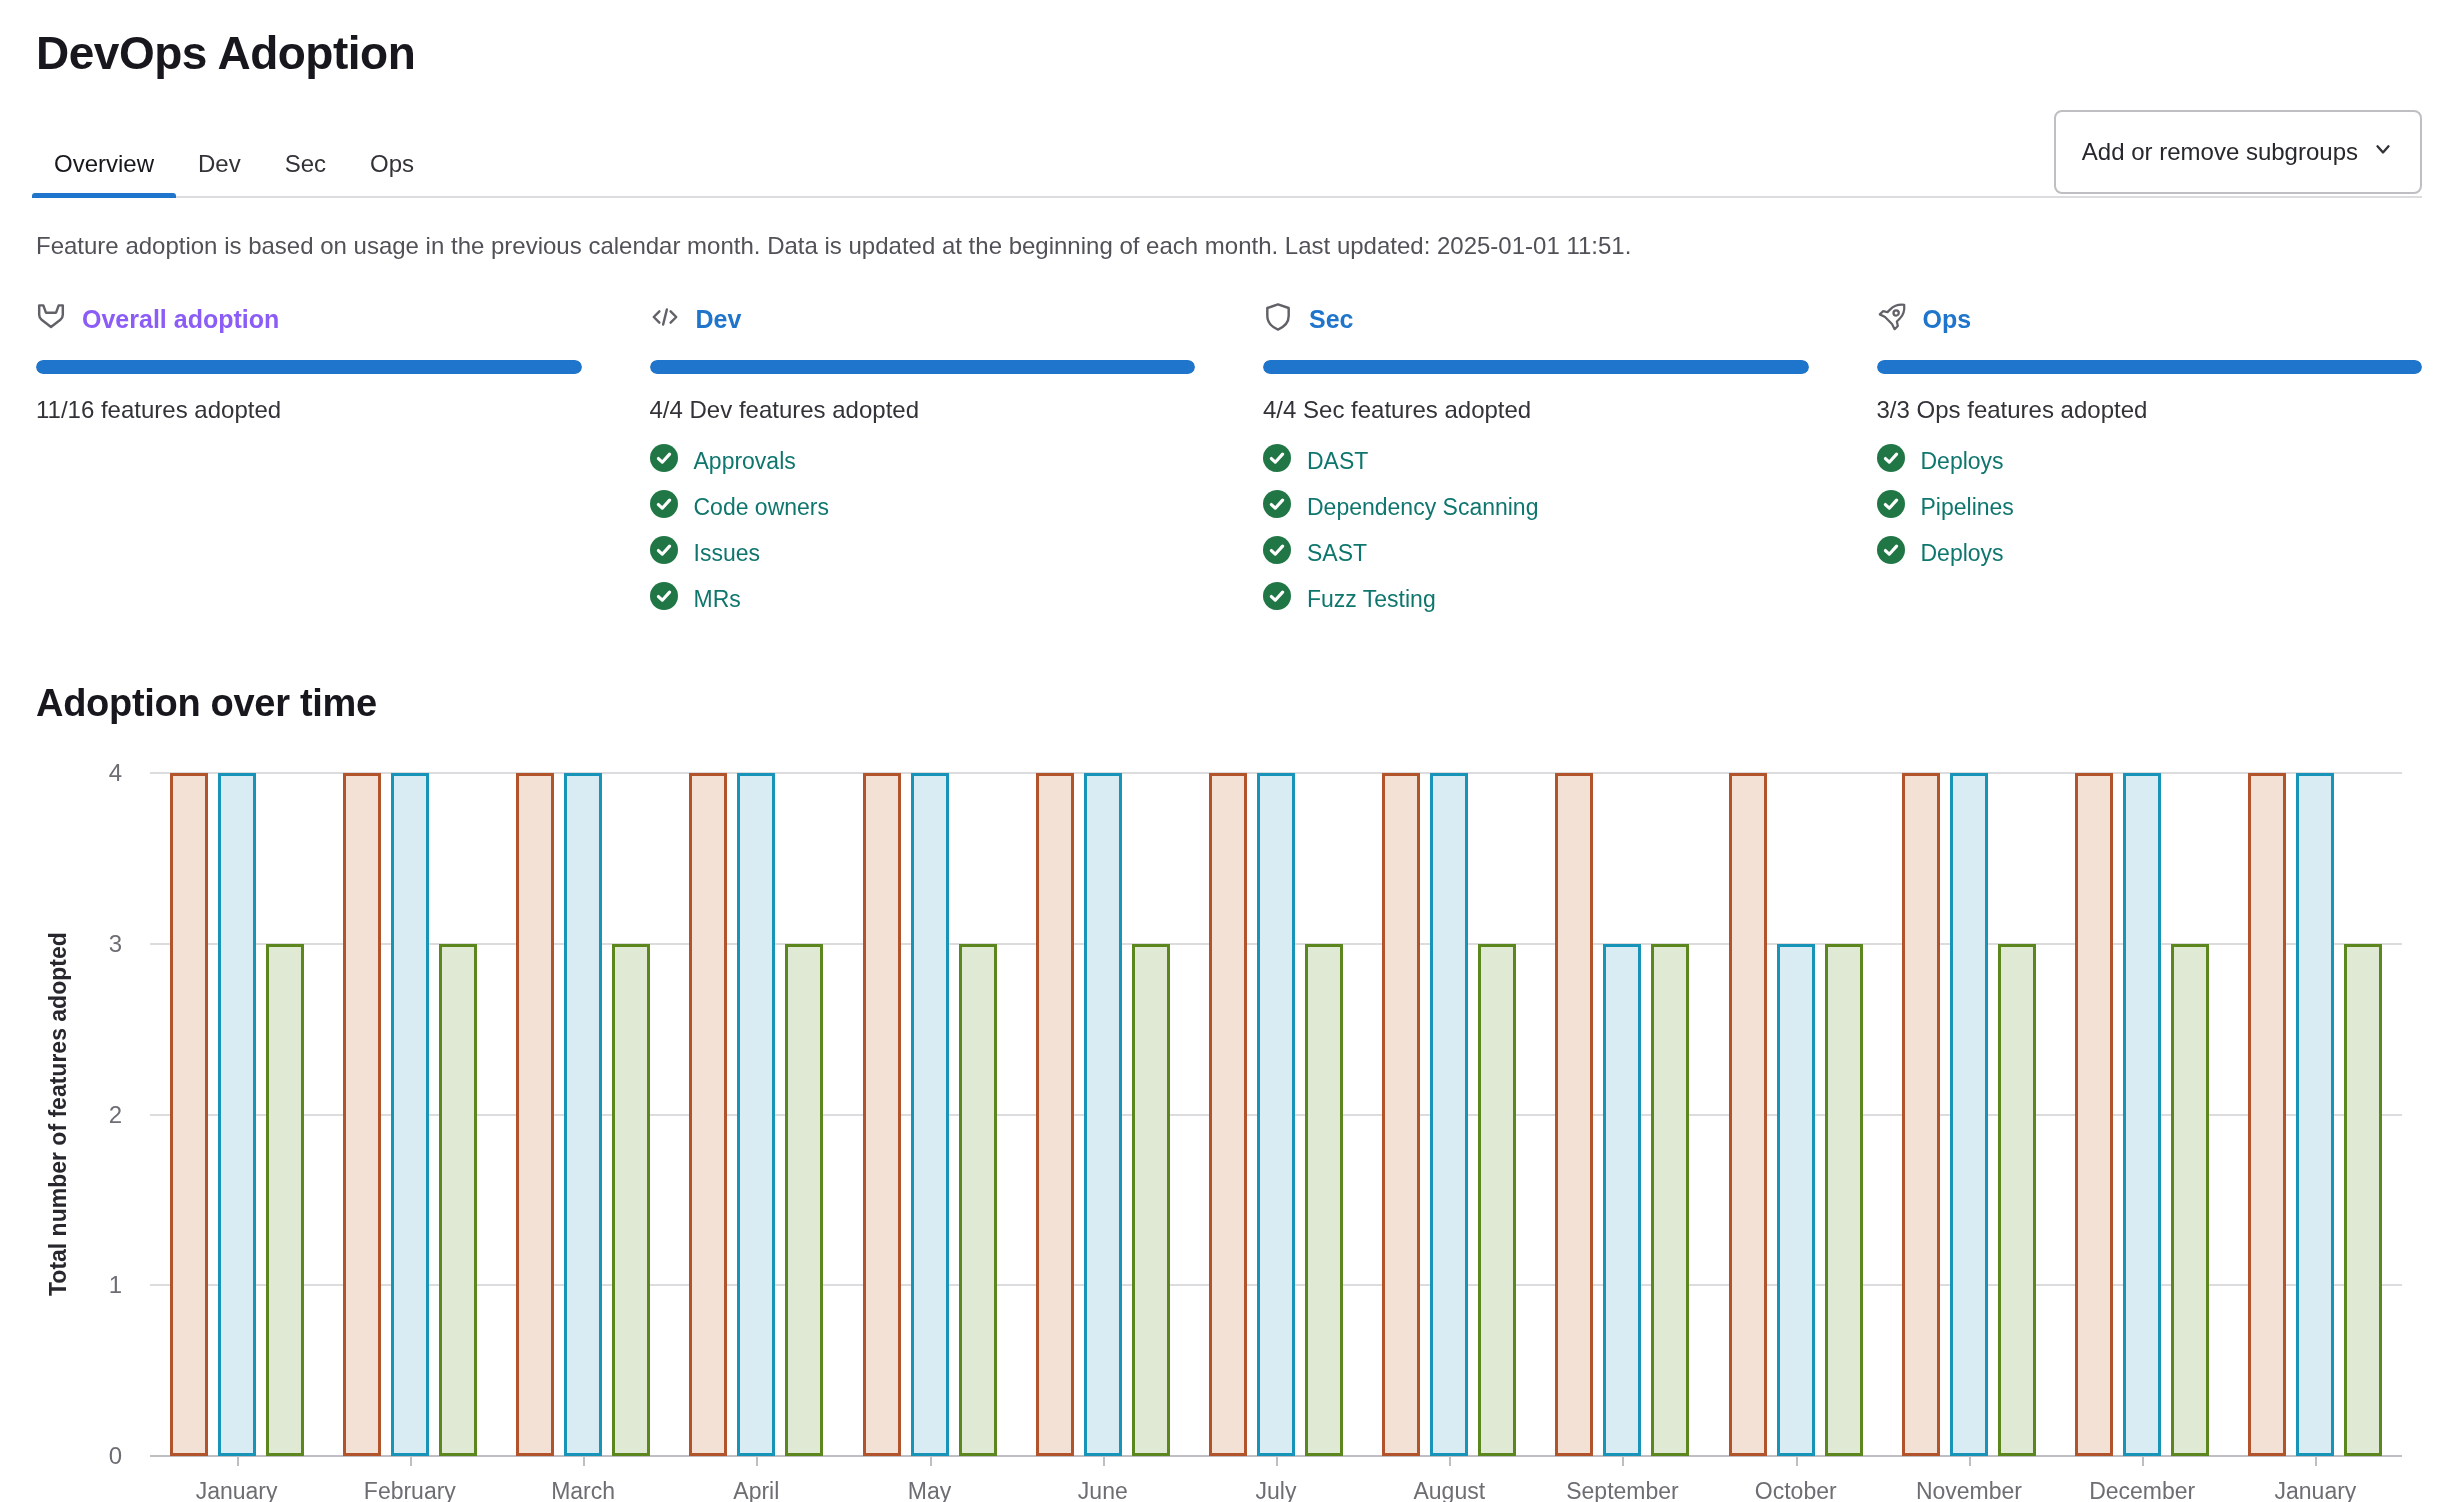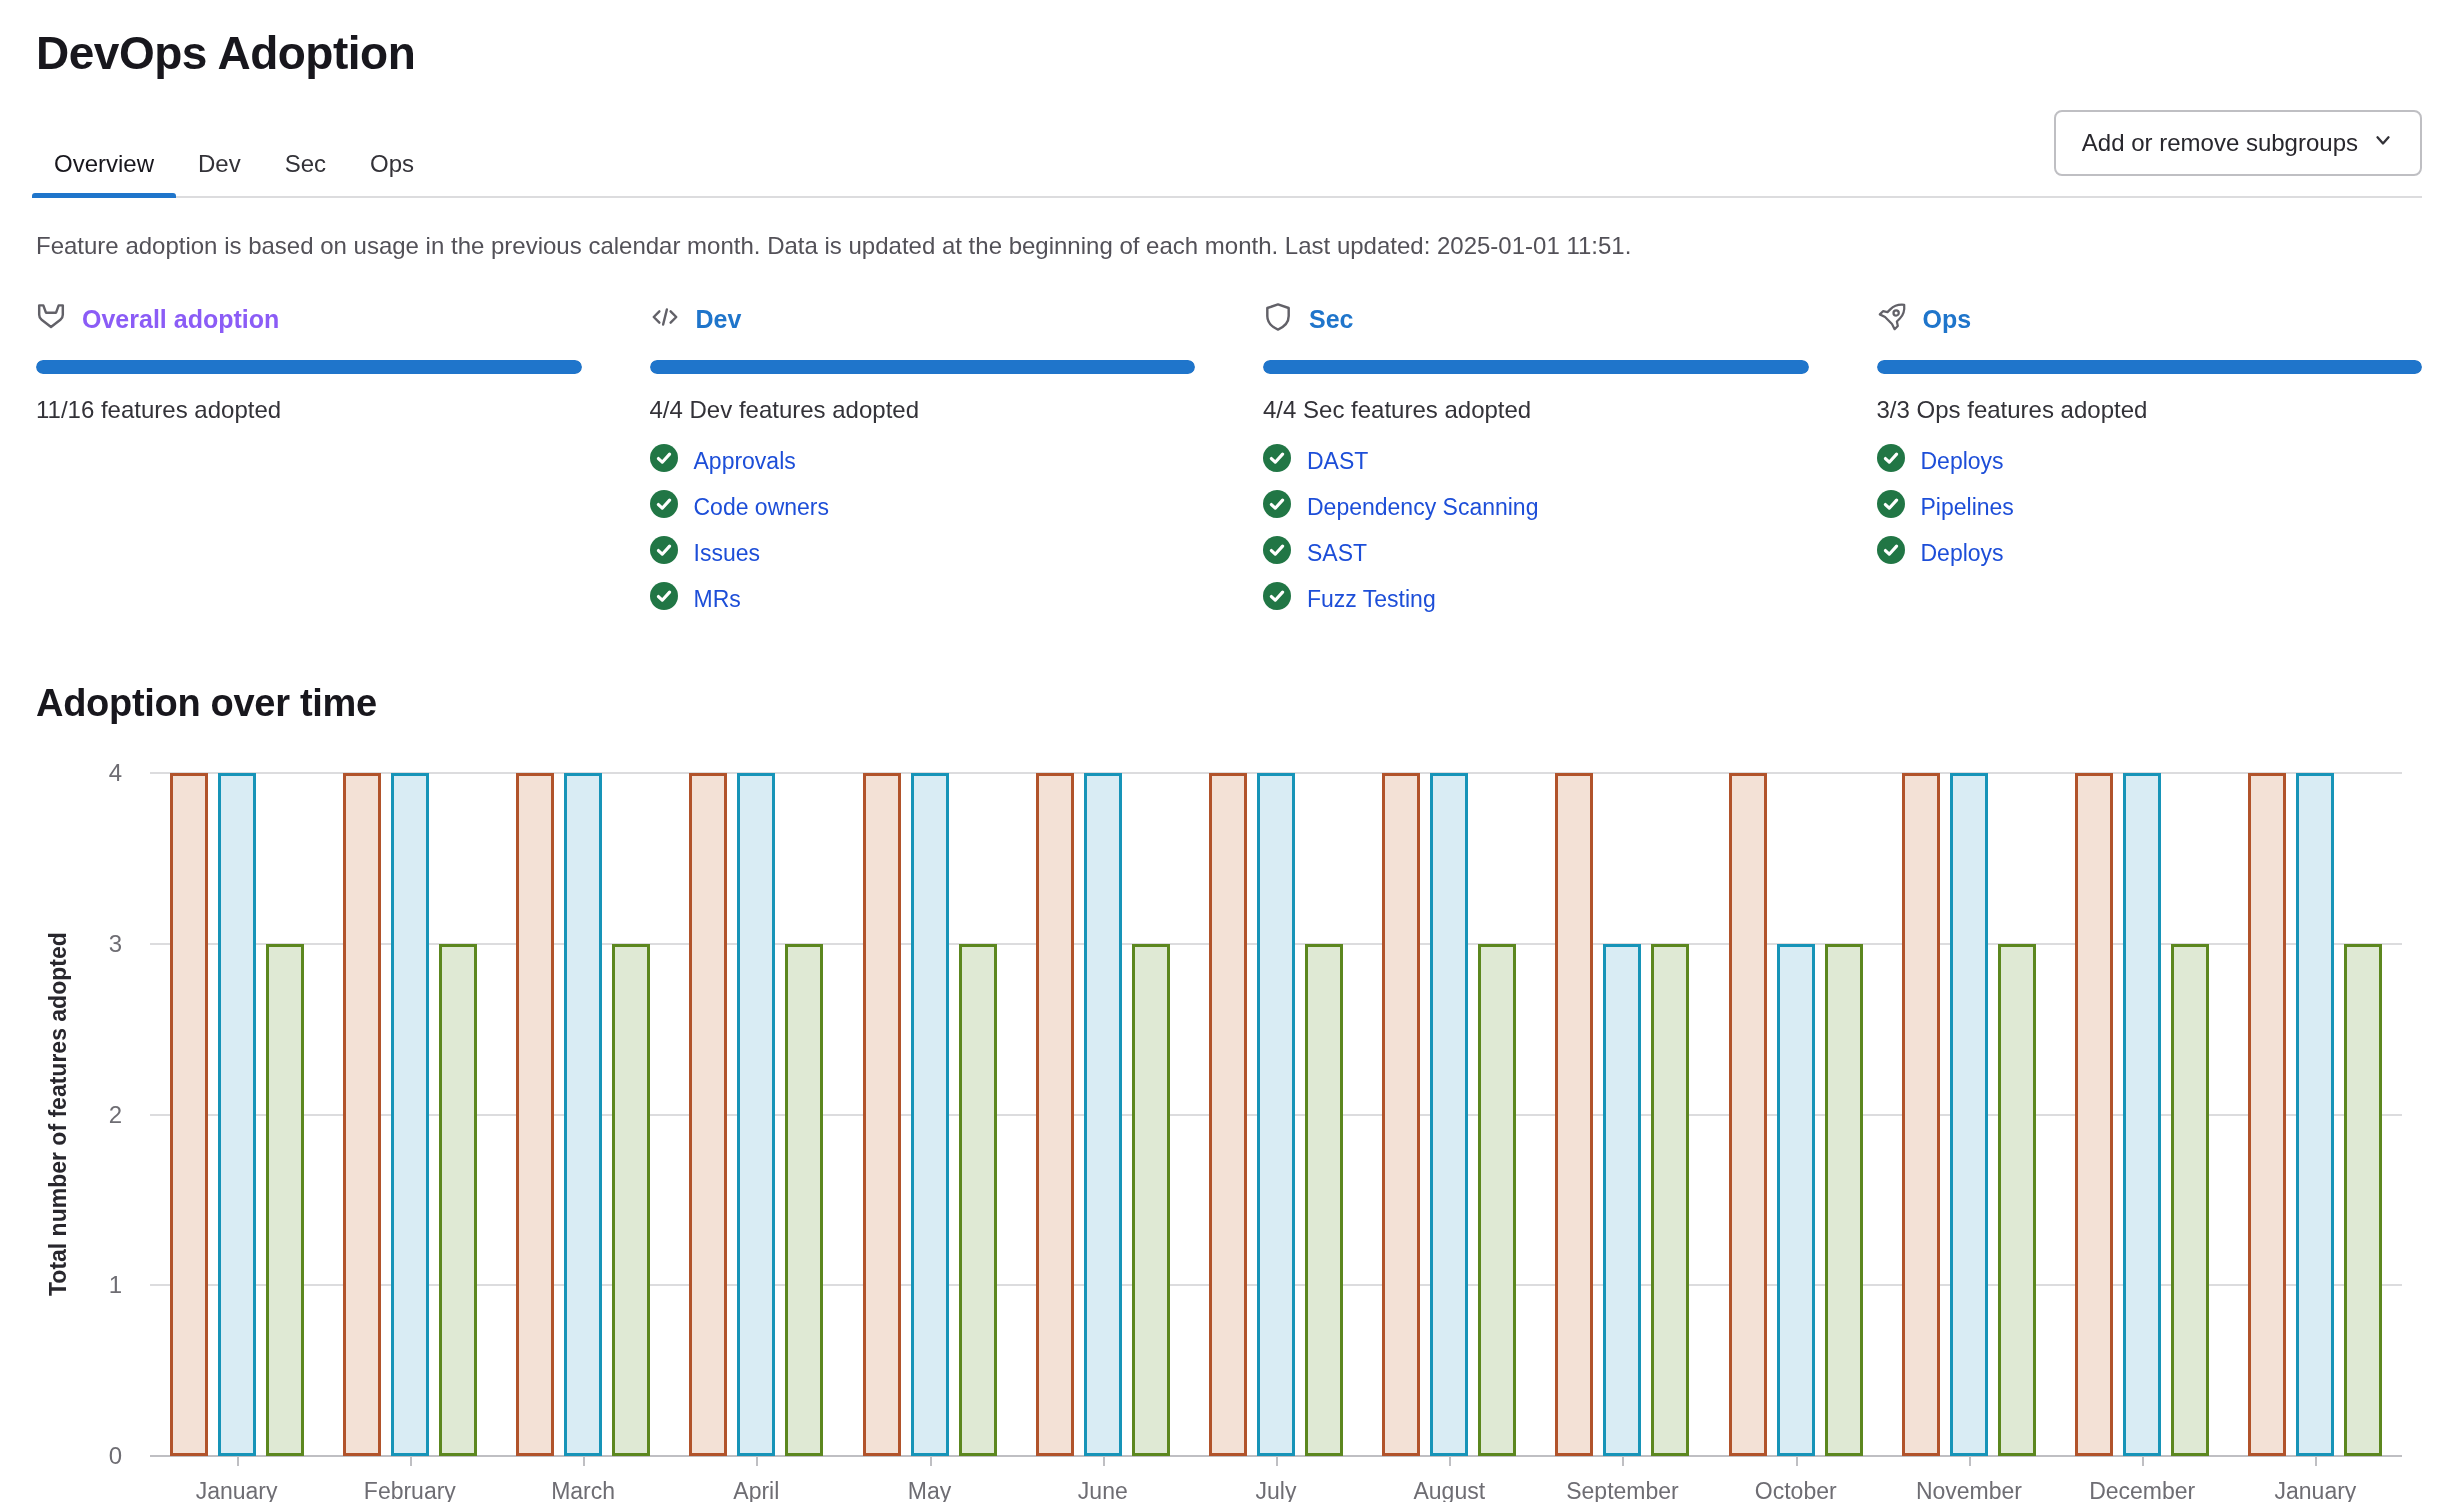--- a/index.html
+++ b/index.html
@@ -13,40 +13,40 @@
 
   h1.page-title { font-size: 46px; font-weight: 700; color: #18171d; margin: 14px 0 0 0; letter-spacing: -0.5px; }
 
   
   .tabbar { position: relative; margin-top: 24px; border-bottom: 2px solid #dcdcde; display: flex; align-items: flex-end; height: 94px; }
   .tabs { display: flex; margin-left: -4px; }
   .tab { padding: 18px 22px; font-size: 24px; color: #333238; cursor: pointer; position: relative; }
   .tab.active { font-weight: 400; color: #18171d; }
   .tab.active::after { content: ""; position: absolute; left: 0; right: 0; bottom: -2px; height: 5px; background: #1f75cb; border-radius: 3px 3px 0 0; }
   .subgroups-btn {
-    position: absolute; right: 0; top: 6px; height: 66px;
+    position: absolute; right: 0; top: 6px; height: 84px;
     display: inline-flex; align-items: center; gap: 14px;
     padding: 0 26px; font-size: 24px; color: #28272d;
     background: #fff; border: 2px solid #bfbfc3; border-radius: 8px;
     font-family: "Liberation Sans", sans-serif; cursor: pointer;
   }
 
   .description { margin: 34px 0 0 0; font-size: 24px; color: #535158; }
 
   
   .cards { margin-top: 42px; display: grid; grid-template-columns: repeat(4, 1fr); column-gap: 68px; }
   .card-header { display: flex; align-items: center; gap: 16px; }
   .card-header svg { flex: 0 0 auto; }
   .card-title { font-size: 25px; font-weight: 700; color: #8b5cf6; }
   .card-title.link { color: #1f75cb; cursor: pointer; }
   .progress { margin-top: 24px; height: 14px; border-radius: 8px; background: #e8e8ea; overflow: hidden; }
   .progress-fill { height: 100%; background: #1f75cb; border-radius: 8px; }
   .card-subtitle { margin-top: 22px; font-size: 24px; color: #333238; }
   .features { margin-top: 20px; display: flex; flex-direction: column; gap: 12px; }
-  .feature { display: flex; align-items: center; gap: 16px; font-size: 23px; color: #1d4ed8; }
+  .feature { display: flex; align-items: center; gap: 16px; font-size: 23px; color: #0f766e; }
 
   
   h2.section-title { margin: 66px 0 0 0; font-size: 38px; font-weight: 700; color: #18171d; letter-spacing: -0.3px; }
   .chart { position: relative; margin-top: 48px; }
   .ylabel {
     position: absolute; left: 0; top: 0; height: 683px; width: 44px;
     display: flex; align-items: center; justify-content: center;
     writing-mode: vertical-rl; transform: rotate(180deg);
     font-size: 23px; font-weight: 700; color: #28272d;
   }

